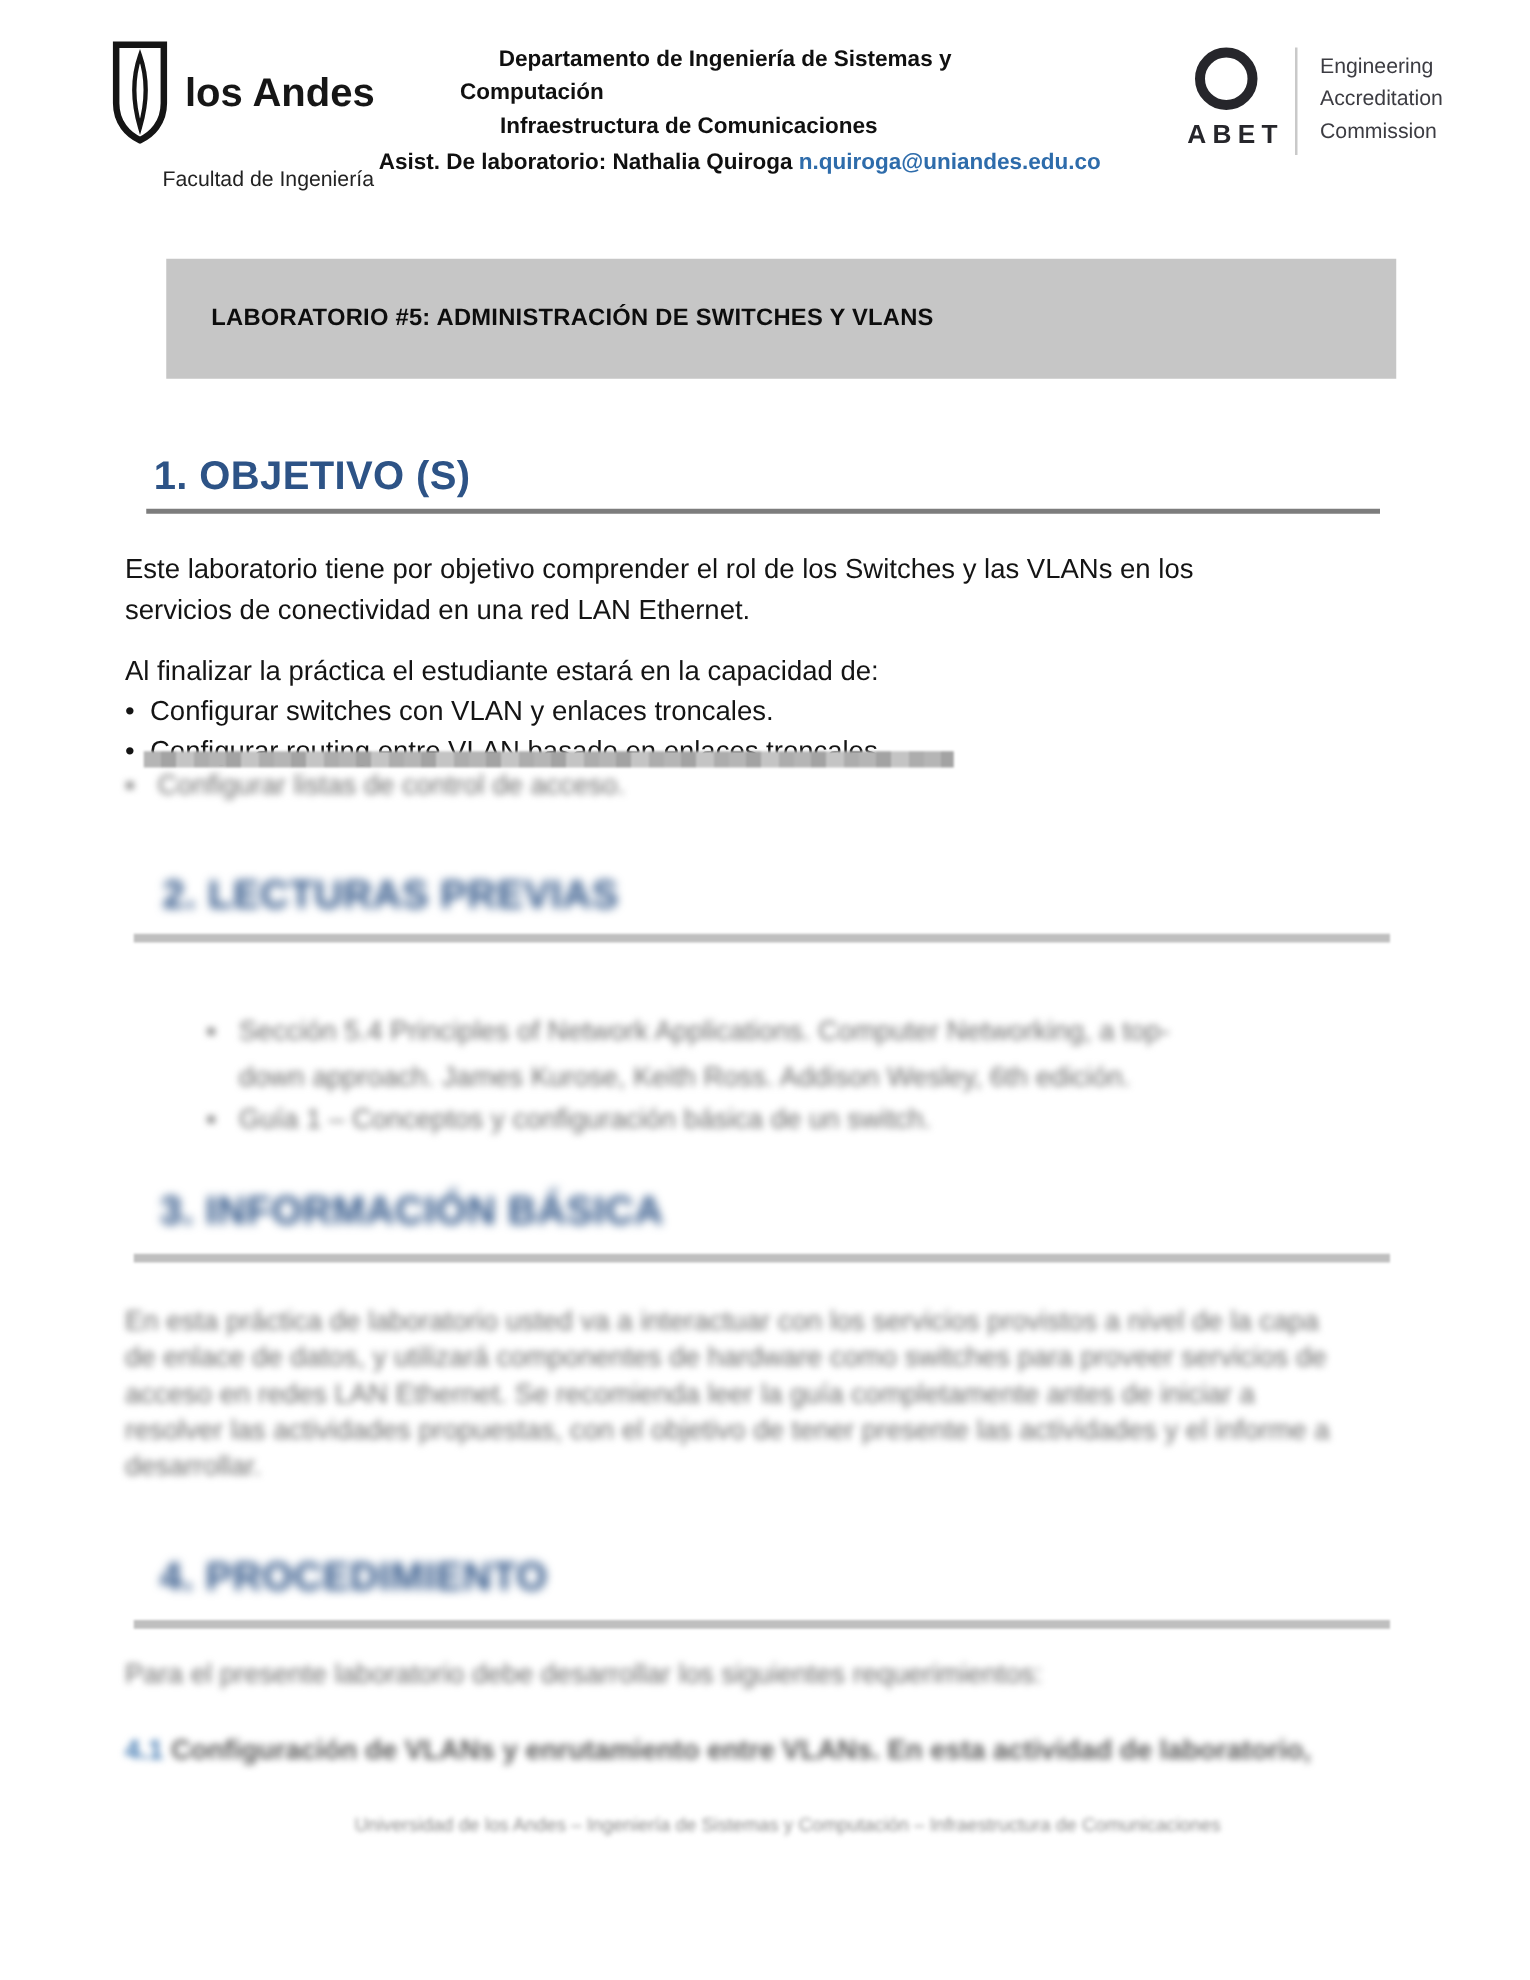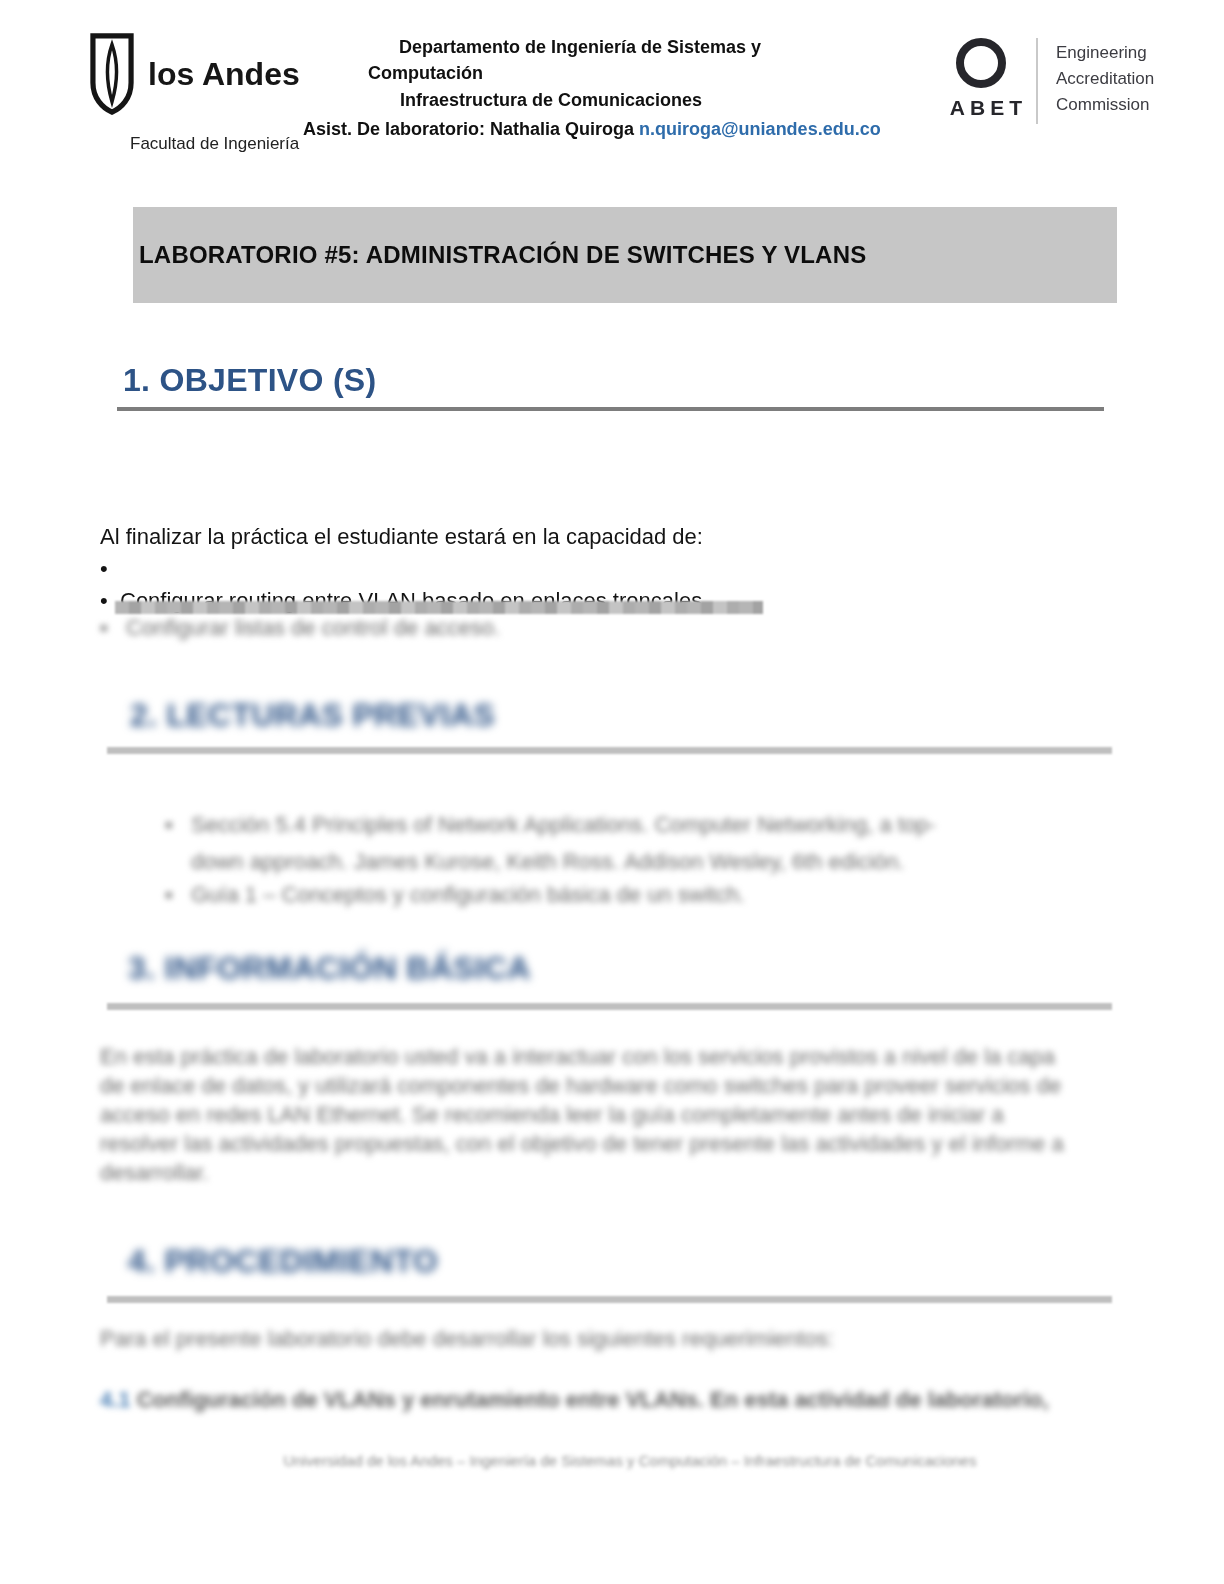--- a/index.html
+++ b/index.html
@@ -22,21 +22,21 @@
   .logo-fac{position:absolute;left:44px;top:68px;font-size:17px;color:#222;margin-top:36px;}
   .hdr-line{font-size:18px;font-weight:700;color:#101010;white-space:nowrap;}
   .hdr-email{color:#2e6cab;font-weight:700;}
   .abet-ring{left:956px;top:38px;width:34px;height:34px;border:8px solid #26262b;border-radius:50%;}
   .abet-name{left:941px;top:96px;width:86px;text-align:right;font-size:21px;font-weight:800;letter-spacing:5px;color:#26262b;}
   .abet-divider{left:1036px;top:38px;width:2px;height:86px;background:#c9c9c9;}
   .abet-text{left:1056px;top:40px;font-size:17px;line-height:26px;color:#3c3c42;font-weight:500;}
 
   
   .banner{left:133px;top:207px;width:984px;height:96px;background:#c6c6c6;display:flex;align-items:center;}
-  .banner-title{padding-left:6px;font-size:24px;font-weight:800;color:#0d0d0d;letter-spacing:0.2px;}
+  .banner-title{padding-left:36px;font-size:19px;font-weight:800;color:#0d0d0d;letter-spacing:0.2px;}
 
   
   .sec-head{font-size:32px;font-weight:800;color:#2d5386;letter-spacing:0.3px;white-space:nowrap;}
   .rule{background:#7d7d7d;height:4px;}
   .rule-soft{background:#bfbfbf;height:7px;filter:blur(1px);}
 
   
   .body-text{font-size:22px;line-height:33px;color:#141414;}
   .bullet-row{display:flex;font-size:22px;line-height:30px;color:#141414;}
   .bullet-dot{width:20px;flex:0 0 20px;}
@@ -86,24 +86,26 @@
     <div>Commission</div>
   </div>
 
   <div class="abs banner">
     <span class="banner-title">LABORATORIO #5: ADMINISTRACIÓN DE SWITCHES Y VLANS</span>
   </div>
 
   <div class="abs sec-head" style="left:123px;top:362px;">1. OBJETIVO (S)</div>
   <div class="abs rule" style="left:117px;top:407px;width:987px;"></div>
 
+  <div class="abs body-text" style="left:100px;top:438px;width:940px;">Este laboratorio tiene por objetivo comprender el rol de los Switches y las VLANs en los servicios de conectividad en una red LAN Ethernet.</div>
   <div class="abs body-text" style="left:100px;top:520px;width:960px;">Al finalizar la práctica el estudiante estará en la capacidad de:</div>
 
   <div class="abs bullet-row" style="left:100px;top:554px;width:900px;">
     <span class="bullet-dot">•</span>
+    <span>Configurar switches con VLAN y enlaces troncales.</span>
   </div>
   <div class="abs bullet-row" style="left:100px;top:586px;width:900px;">
     <span class="bullet-dot">•</span>
     <span>Configurar routing entre VLAN basado en enlaces troncales.</span>
   </div>
   <div class="abs pixel-bar" style="left:115px;top:601px;width:648px;height:13px;"></div>
 
   <div class="abs bullet-row px px-text" style="left:100px;top:613px;width:900px;">
     <span class="sq-bullet">▪</span>
     <span>Configurar listas de control de acceso.</span>

